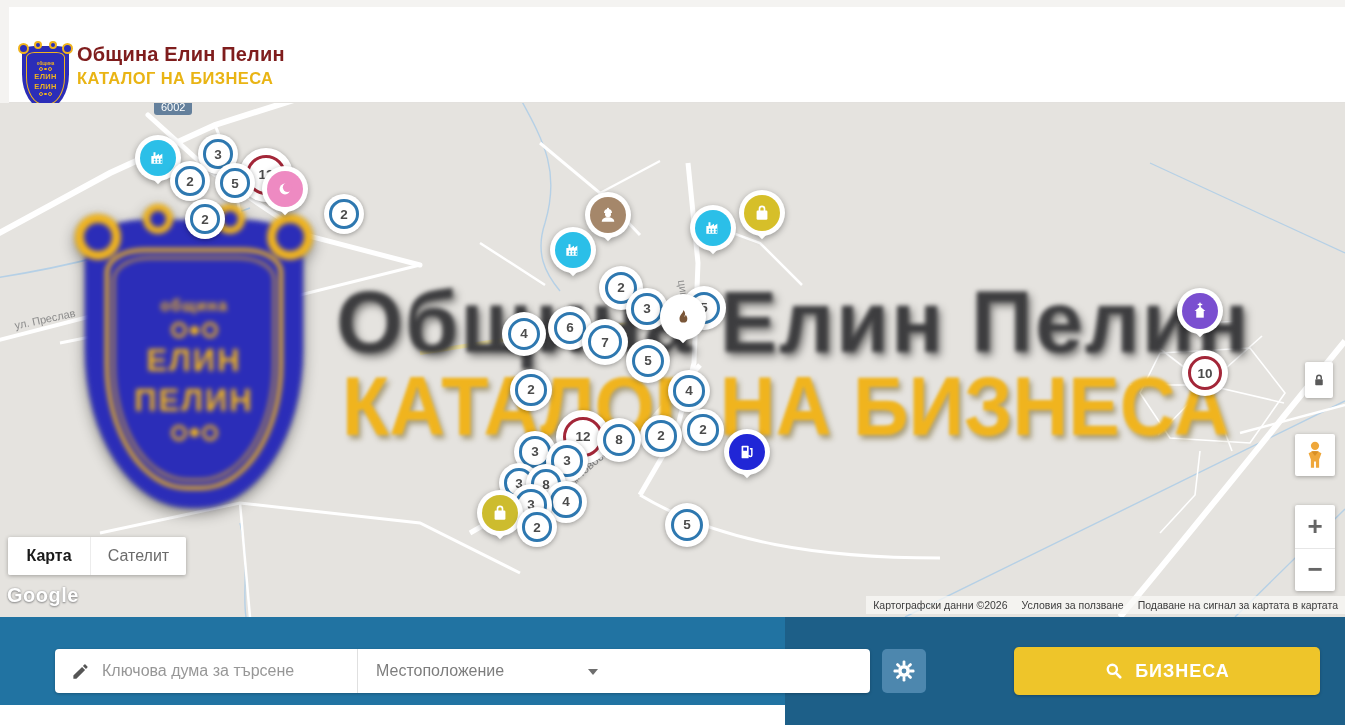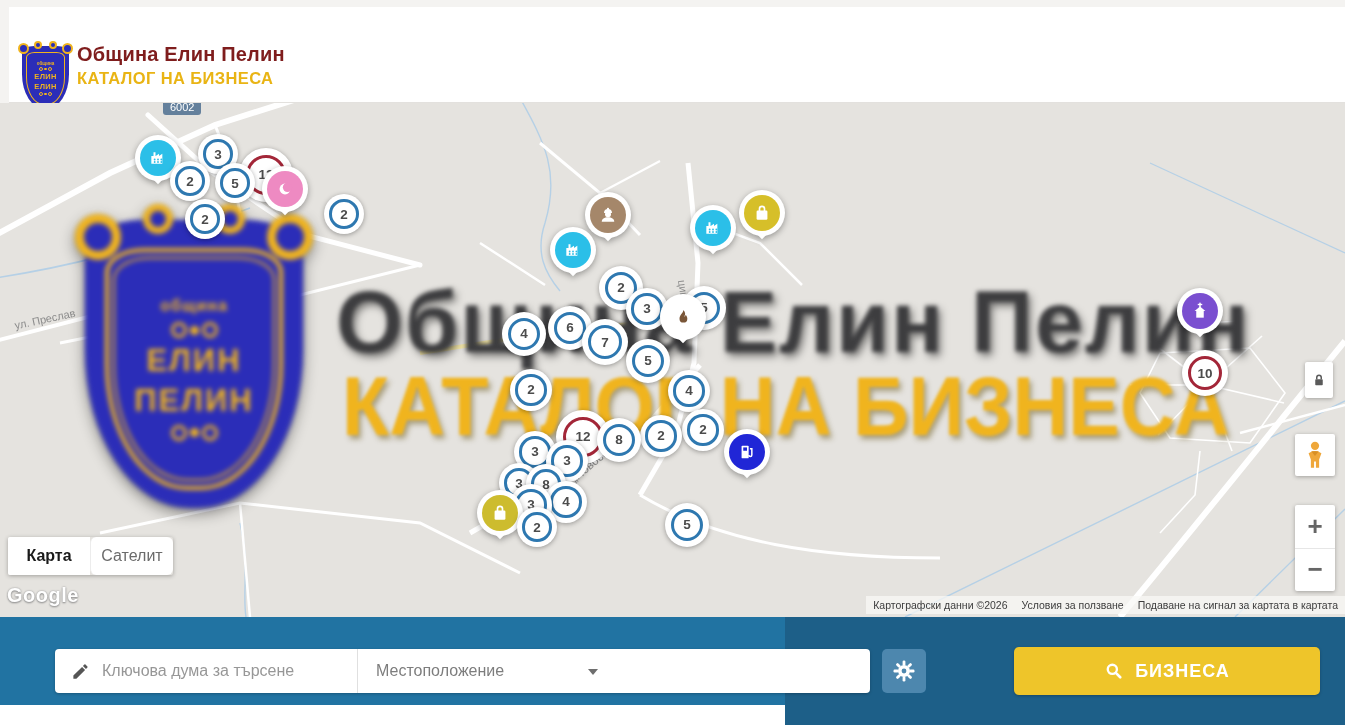--- a/index.html
+++ b/index.html
@@ -67,21 +67,21 @@
   .pin-head { position:absolute; left:0; top:0; width:46px; height:46px; border-radius:50%; background:#fff; display:flex; align-items:center; justify-content:center; }
   .pin-icon { width:36px; height:36px; border-radius:50%; display:flex; align-items:center; justify-content:center; }
 
   .watermark { position:absolute; left:0; top:0; width:100%; height:100%; z-index:50; pointer-events:none; }
   .wm-title { position:absolute; left:336px; top:168px; font-size:88px; font-weight:700; color:#3d3d3f; letter-spacing:2px; transform:scaleX(.98); transform-origin:left; filter:blur(2.2px); text-shadow:3px 4px 7px rgba(0,0,0,.5); white-space:nowrap; }
   .wm-sub { position:absolute; left:342px; top:255px; font-size:84px; font-weight:700; color:#f0b41e; letter-spacing:0; transform:scaleX(.92); transform-origin:left; filter:blur(1.8px); text-shadow:3px 4px 6px rgba(90,70,0,.45); white-space:nowrap; }
 
   .maptype { position:absolute; left:8px; top:434px; z-index:60; display:flex; box-shadow:0 1px 4px rgba(0,0,0,.3); border-radius:2px; overflow:hidden; }
   .maptype div { height:38px; background:#fff; display:flex; align-items:center; justify-content:center; font-size:16px; cursor:pointer; }
   .mt-map { width:82px; font-weight:700; color:#1a1a1a; }
-  .mt-sat { width:83px; color:#6b6b6b; border-left:1px solid #ececec;border-radius:6px; }
+  .mt-sat { width:96px; color:#6b6b6b; border-left:1px solid #ececec; }
 
   .glogo { position:absolute; left:7px; top:481px; z-index:60; color:#fff; font-size:20px; font-weight:700; letter-spacing:.5px; text-shadow:0 0 2px #9a9a9a,0 1px 2px #8a8a8a; cursor:pointer; }
 
   .attrib { position:absolute; right:0; top:493px; z-index:60; height:18px; display:flex; align-items:center; gap:0; background:rgba(248,248,246,.75); font-size:10.5px; color:#3c3c3c; }
   .attrib span, .attrib a { padding:0 7px; color:#3c3c3c; text-decoration:none; white-space:nowrap; }
   .attrib a { cursor:pointer; }
 
   .sq-btn { position:absolute; background:#fff; z-index:60; display:flex; align-items:center; justify-content:center; box-shadow:0 1px 4px rgba(0,0,0,.3); border-radius:2px; cursor:pointer; }
   .lock-btn { left:1305px; top:259px; width:28px; height:36px; }
   .pegman-btn { left:1295px; top:331px; width:40px; height:42px; }
@@ -178,21 +178,21 @@
           <path d="M1207 282 L1284 300"></path>
         <path d="M1207 282 L1158 332"></path>
           <path d="M1207 282 L1232 348"></path>
           <path d="M1207 282 L1130 282"></path>
         <path d="M1160 250 L1250 245 L1285 290 L1250 340 L1170 335 L1140 290 Z"></path>
         <path d="M1178 222 L1238 218"></path>
           <path d="M1200 348 L1195 392 L1160 430"></path>
       </g>
     </svg>
 
-    <div class="road-badge" style="left:163px; top:-3px;">6002</div>
+    <div class="road-badge" style="left:154px; top:-3px;">6002</div>
     <div class="street-label" style="left:14px; top:210px; transform:rotate(-12deg);">ул. Преслав</div>
     <div class="street-label" style="left:688px; top:176px; transform:rotate(82deg); transform-origin:left top;">ции</div>
     <div class="street-label" style="left:548px; top:388px; transform:rotate(-40deg); transform-origin:left top; font-size:12px;">бул. „Новоселци</div>
 
     <div id="markers">
         <div class="cluster" style="left: 198px; top: 31px; width: 40px; height: 40px; z-index: 154;">
           <div class="ring" style="border-color:#2e78b0">
             <span>3</span>
           </div>
         </div>

